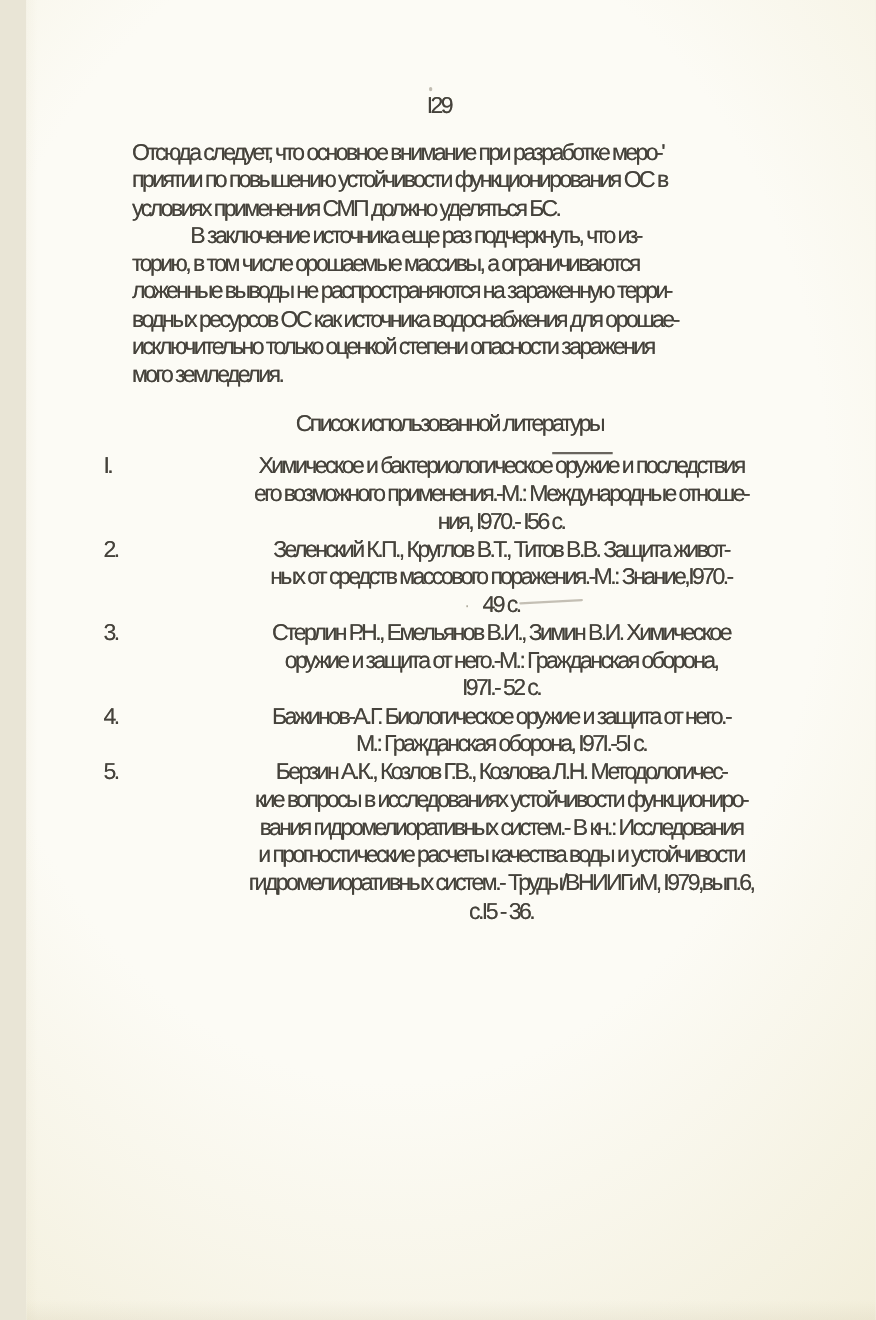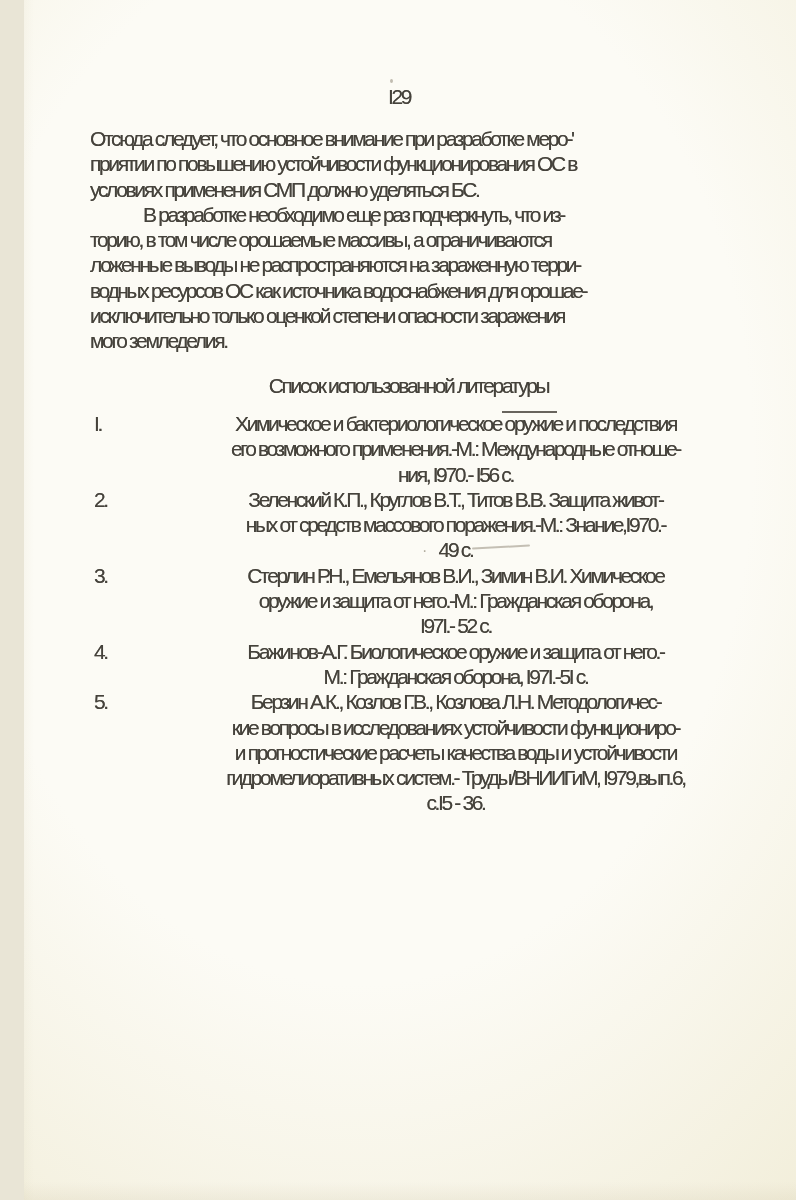--- a/index.html
+++ b/index.html
@@ -29,21 +29,21 @@
   .pagenum {
     position: absolute;
     top: 84px;
     left: 0;
     width: 100%;
     text-align: center;
     transform: translateX(-23px);
   }
   .para {
     position: absolute;
-    left: 66px;
+    left: 96px;
     width: 660px;
   }
   #para-block { top: 126px; }
   .tline { white-space: pre; }
   .tline.indent { padding-left: 53px; }
   .heading {
     position: absolute;
     top: 373px;
     left: 0;
     width: 100%;
@@ -94,21 +94,21 @@
 <body>
 
 <div class="page">
 
   <div class="pagenum">I29</div>
 
   <div class="para" id="para-block">
       <div class="tline">Отсюда следует, что основное внимание при разработке меро-'</div>
       <div class="tline">приятии по повышению устойчивости функционирования ОС в</div>
       <div class="tline">условиях применения СМП должно уделяться БС.</div>
-      <div class="tline indent">В разработке необходимо еще раз подчеркнуть, что из-</div>
+      <div class="tline indent">В заключение источника еще раз подчеркнуть, что из-</div>
       <div class="tline">торию, в том числе орошаемые массивы, а ограничиваются</div>
       <div class="tline">ложенные выводы не распространяются на зараженную терри-</div>
       <div class="tline">водных ресурсов ОС как источника водоснабжения для орошае-</div>
       <div class="tline">исключительно только оценкой степени опасности заражения</div>
       <div class="tline">мого земледелия.</div>
     </div>
 
   <div class="heading"><span>Список использованной литер</span><span class="ul">атуры</span></div>
 
   <div class="biblist" id="bib-list">
@@ -141,20 +141,21 @@
         <div class="bib-lines">
           <div class="tline">Бажинов-А.Г. Биологическое оружие и защита от него.-</div>
           <div class="tline">М.: Гражданская оборона, I97I.-5I с.</div>
         </div>
       </div>
       <div class="bib-item">
         <span class="bib-num">5.</span>
         <div class="bib-lines">
           <div class="tline">Берзин А.К., Козлов Г.В., Козлова Л.Н. Методологичес-</div>
           <div class="tline">кие вопросы в исследованиях устойчивости функциониро-</div>
+          <div class="tline">вания гидромелиоративных систем.- В кн.: Исследования</div>
           <div class="tline">и прогностические расчеты качества воды и устойчивости</div>
           <div class="tline">гидромелиоративных систем.- Труды/ВНИИГиМ, I979,вып.6,</div>
           <div class="tline">с.I5 - 36.</div>
         </div>
       </div>
     </div>
 
   <div class="artifact smudge-dots">· .</div>
   <div class="artifact smudge-line"></div>
   <div class="artifact speck-top"></div>

